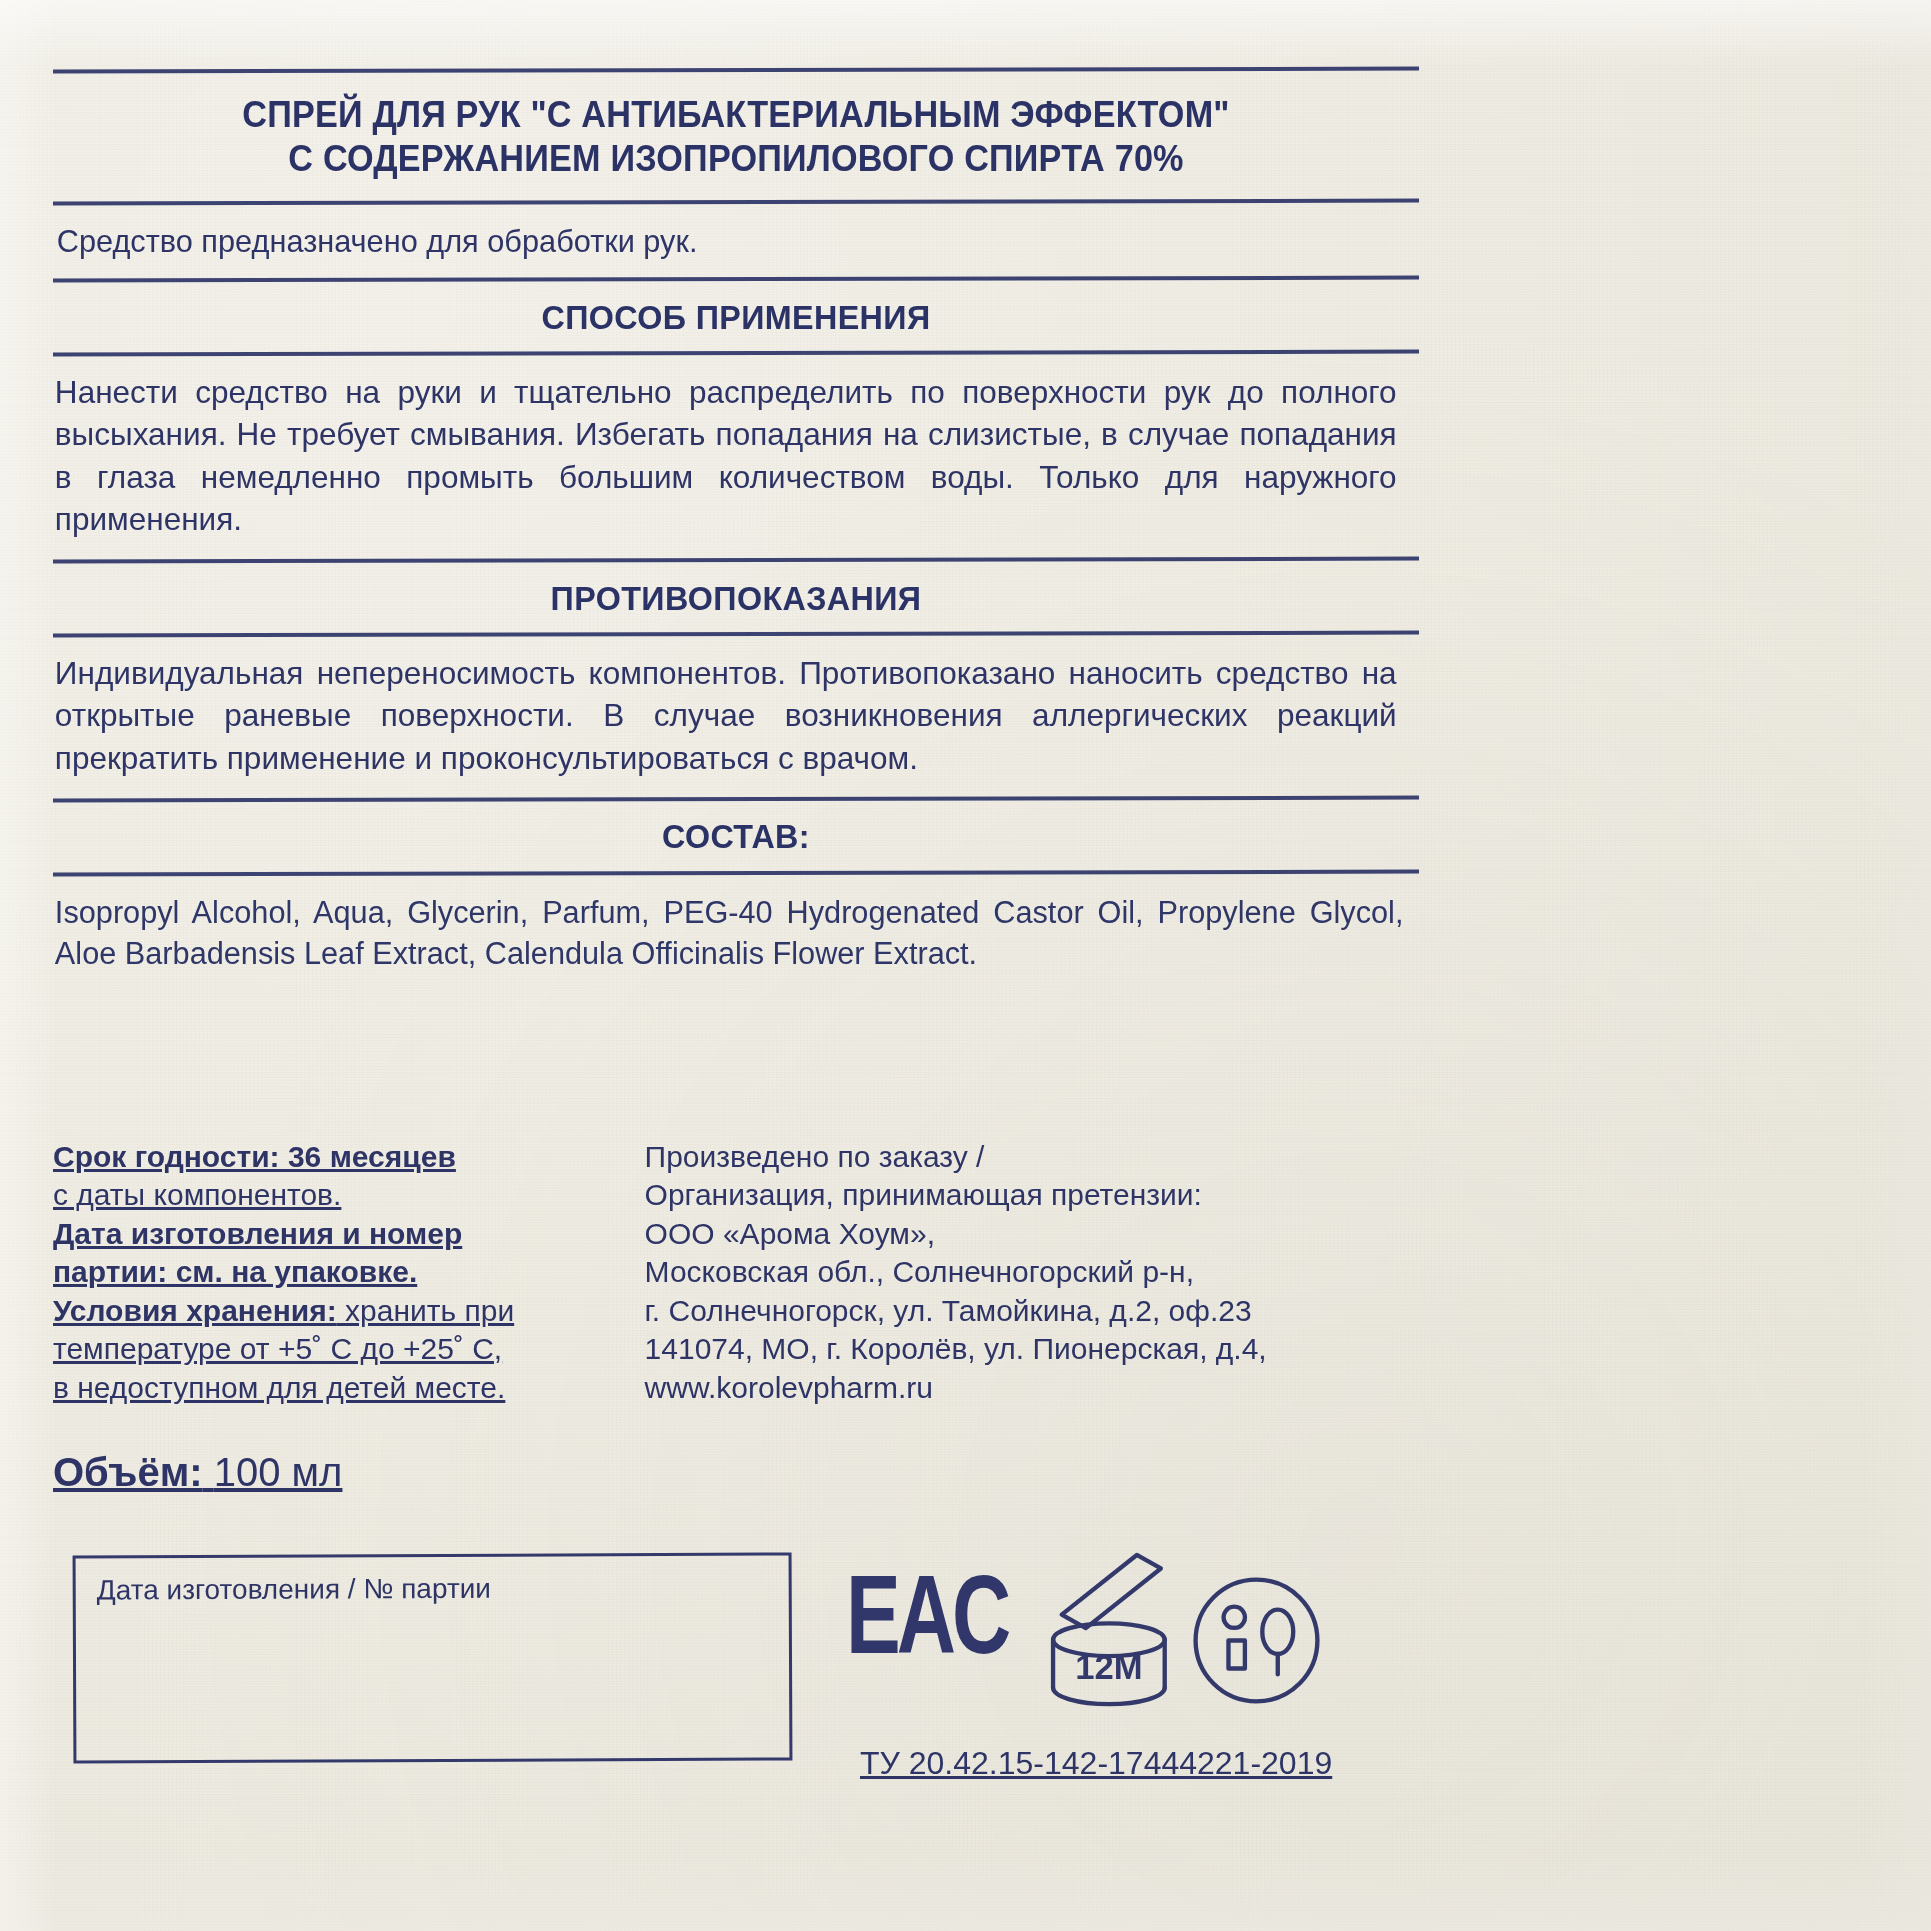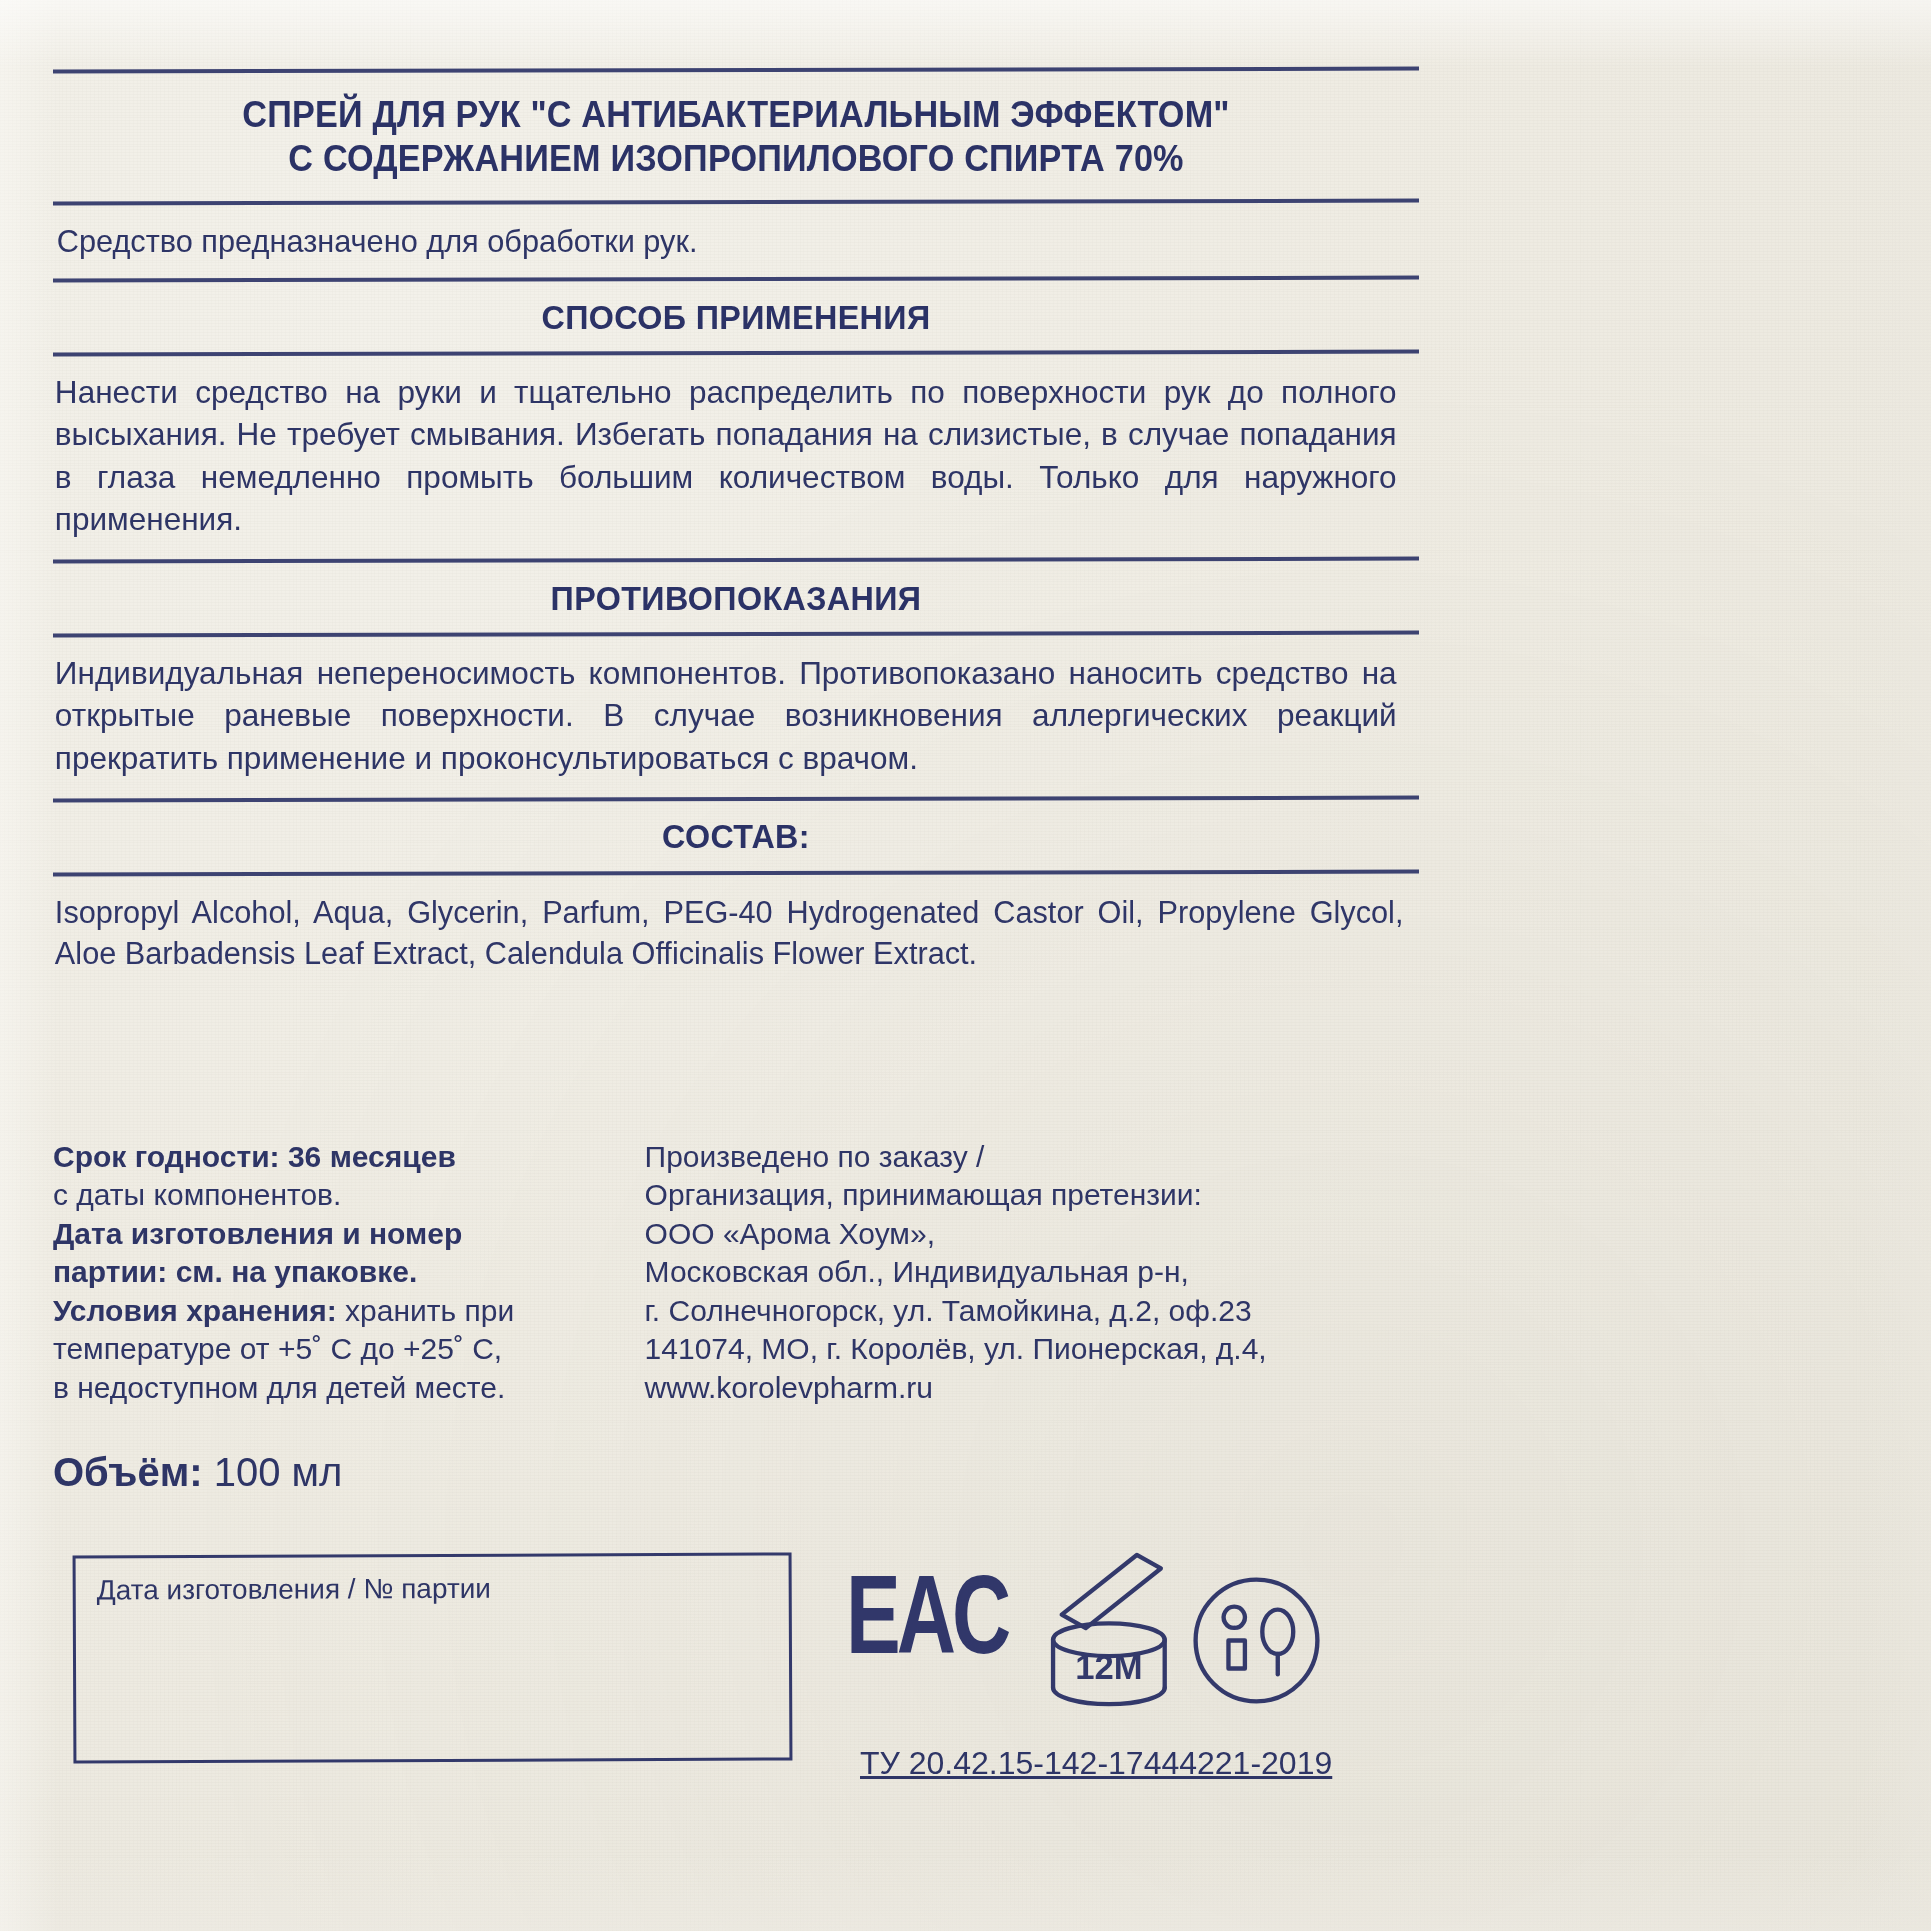--- a/index.html
+++ b/index.html
@@ -117,21 +117,21 @@
     transform-origin: left center;
   }
   .ingredients .last-line { text-align: left; }
 
   
   .info-columns {
     display: flex;
     margin-top: 153px;
     gap: 0;
   }
-  .col-left { width: 579px; flex: 0 0 579px; }
+  .col-left { width: 579px; flex: 0 0 579px; text-decoration: underline; }
   .col-right { flex: 1 1 auto; padding-left: 12.6px; }
 
   .info-line {
     font-size: 30px;
     line-height: 1.285;
     color: #2e3566;
   }
   .info-line b, .bold { font-weight: bold; }
 
   .volume-line {
@@ -273,21 +273,21 @@
         <div class="volume-line">
           <b>Объём:</b>
           <span>100 мл</span>
         </div>
       </div>
 
       <div class="col-right">
         <div class="info-line">Произведено по заказу /</div>
         <div class="info-line">Организация, принимающая претензии:</div>
         <div class="info-line">ООО «Арома Хоум»,</div>
-        <div class="info-line">Московская обл., Индивидуальная р-н,</div>
+        <div class="info-line">Московская обл., Солнечногорский р-н,</div>
         <div class="info-line">г. Солнечногорск, ул. Тамойкина, д.2, оф.23</div>
         <div class="info-line">141074, МО, г. Королёв, ул. Пионерская, д.4,</div>
         <div class="info-line">www.korolevpharm.ru</div>
       </div>
 
     </div>
 
     <div class="bottom-area">
 
       <div class="batch-box">

